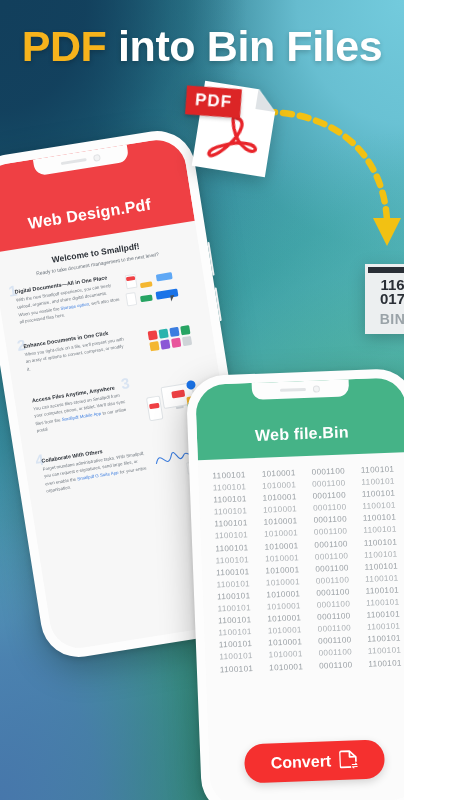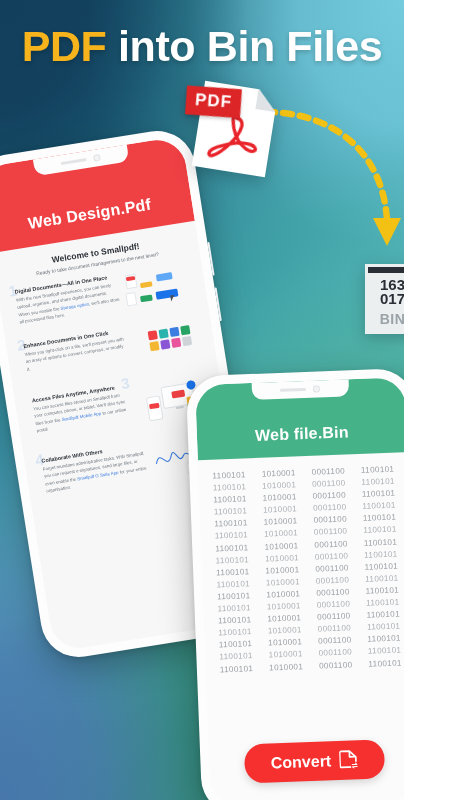--- a/index.html
+++ b/index.html
@@ -473,21 +473,21 @@
       <path d="M6 14 C64 14, 122 46, 127 122" fill="none" stroke="#f2c113" stroke-width="6.5" stroke-dasharray="9 8" stroke-linecap="round"></path>
       <path d="M113 120 L127 148 L141 120 Z" fill="#f2c113"></path>
     </svg>
   </div>
 
   <div class="bin-doc">
     <div class="bin-page"></div>
     <div class="bin-fold"></div>
     <div class="bin-bar"></div>
     <div class="bin-bits">
-      <div>163</div>
+      <div>116</div>
       <div>017</div>
     </div>
     <div class="bin-label">BIN</div>
   </div>
 
   <div class="phone" id="phone-bin">
     <div class="phone-screen">
 
       <div class="hdr hdr-green">
         <div class="hdr-title">Web file.Bin</div>

